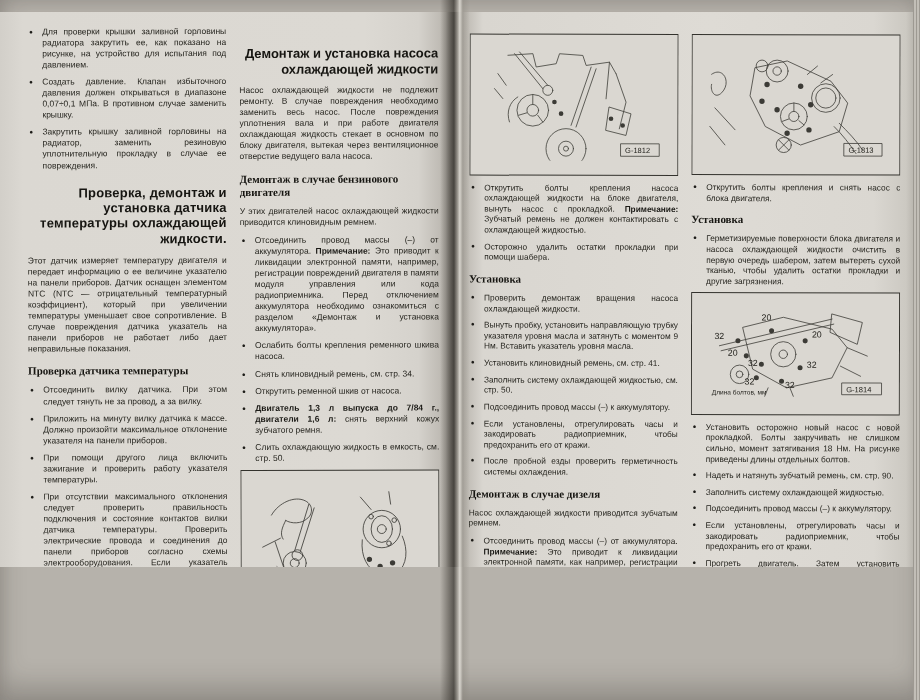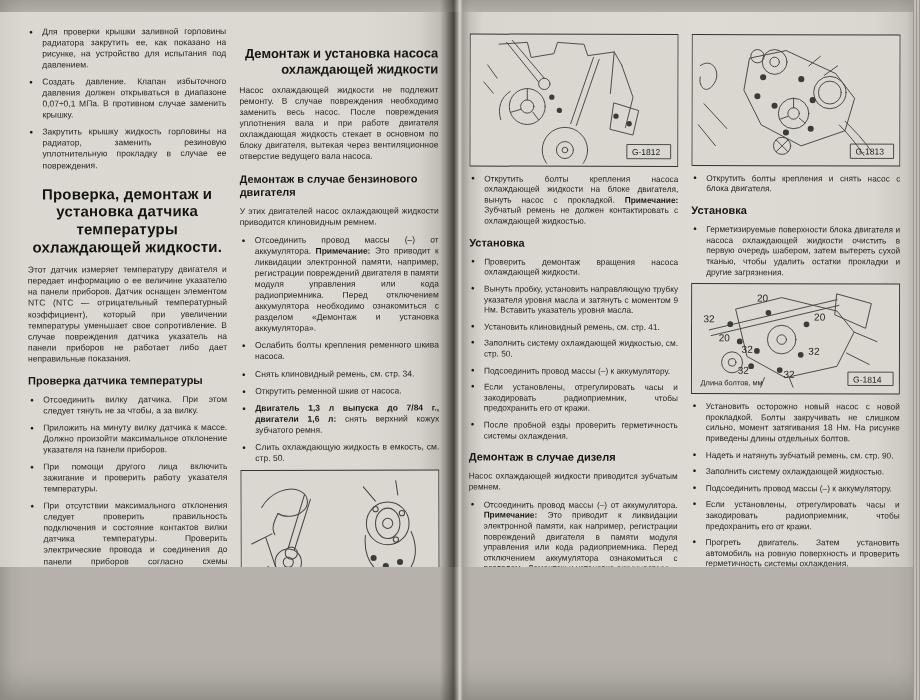--- a/index.html
+++ b/index.html
@@ -15,29 +15,29 @@
       background:linear-gradient(90deg,rgba(50,46,40,0) 0%,rgba(50,46,40,.45) 30%,rgba(40,37,32,.65) 46%,
                  rgba(150,146,138,.55) 58%,rgba(224,221,214,.85) 66%,rgba(140,136,128,.45) 76%,rgba(50,46,40,0) 100%);}
   .edge-right{position:absolute;top:0;right:0;width:7px;height:700px;pointer-events:none;
       background:repeating-linear-gradient(90deg,#9d9992 0 1px,#c2beb7 1px 3px);}
   .pcontent{display:flex;gap:13px;height:640px;}
   .page-left .pcontent{padding:14px 16px 0 28px;transform:rotate(-.15deg);}
   .page-right .pcontent{padding:16px 20px 0 14px;transform:rotate(.12deg);}
   .col{flex:1 1 0;overflow:hidden;font-size:8.5px;line-height:1.3;text-align:justify;}
   .page-right .col{font-size:8.3px;line-height:1.28;}
   p{margin:0 0 7px;}
-  .h-big{font-size:15px;font-weight:bold;line-height:1.18;letter-spacing:.2px;margin:14px 0 9px;color:#161511;text-align:center;}
+  .h-big{font-size:13px;font-weight:bold;line-height:1.18;letter-spacing:.2px;margin:14px 0 9px;color:#161511;text-align:right;}
   .h-mid{font-size:13px;font-weight:bold;line-height:1.2;margin:20px 0 8px;color:#161511;text-align:right;}
-  .h-sub{font-size:11px;font-weight:bold;line-height:1.2;margin:10px 0 7px;color:#161511;text-align:left;}
+  .h-sub{font-size:11px;font-weight:bold;line-height:1.2;margin:10px 0 7px;color:#161511;text-align:left;font-family:Liberation Serif, serif;}
   ul.blist{list-style:none;margin:0 0 2px;padding:0;}
   li.b{position:relative;padding-left:15px;margin:0 0 6px;}
   li.b::before{content:"\2022";position:absolute;left:2px;top:-1px;font-size:10px;color:#1d1c18;}
   .note{margin:2px 0 7px;font-weight:bold;}
   b{color:#1b1a16;}
-  figure.fig{margin:6px 0 7px;border:1.2px solid #33322d;background:#dad7d1;padding:2px;}
+  figure.fig{margin:6px 0 7px;border:1.2px solid #33322d;background:#dad7d1;padding:14px;}
   figure.fig svg{display:block;width:100%;height:auto;}
   .sk{stroke:#45443f;stroke-width:1;fill:none;stroke-linecap:round;stroke-linejoin:round;}
   .skb{fill:#3c3b36;stroke:none;}
   .fig text{font-family:"Liberation Sans","DejaVu Sans",sans-serif;fill:#24231e;}
   .figlab{font-size:9px;}
   .boltnum{font-size:10.5px;}
   .figcap{font-size:7.8px;}
   .pagenum{position:absolute;font-size:14px;font-weight:bold;color:#22211c;}
   .pn-left{left:31px;top:618px;margin-top:44px;}
   .pn-right{right:62px;top:604px;}
@@ -47,29 +47,29 @@
 
 <div class="book">
 
   <div class="page page-left">
     <div class="pcontent">
 
       <div class="col">
         <ul class="blist">
           <li class="b"><span>Для проверки крышки заливной горловины радиатора закрутить ее, как показано на рисунке, на устройство для испытания под давлением.</span></li>
           <li class="b"><span>Создать давление. Клапан избыточного давления должен открываться в диапазоне 0,07÷0,1 МПа. В противном случае заменить крышку.</span></li>
-          <li class="b"><span>Закрутить крышку жидкость горловины на радиатор, заменить резиновую уплотнительную прокладку в случае ее повреждения.</span></li>
+          <li class="b"><span>Закрутить крышку заливной горловины на радиатор, заменить резиновую уплотнительную прокладку в случае ее повреждения.</span></li>
         </ul>
 
         <div class="h-big">Проверка, демонтаж и установка датчика температуры охлаждающей жидкости.</div>
         <p>Этот датчик измеряет температуру двигателя и передает информацию о ее величине указателю на панели приборов. Датчик оснащен элементом NTC (NTC — отрицательный температурный коэффициент), который при увеличении температуры уменьшает свое сопротивление. В случае повреждения датчика указатель на панели приборов не работает либо дает неправильные показания.</p>
 
         <div class="h-sub">Проверка датчика температуры</div>
         <ul class="blist">
-          <li class="b"><span>Отсоединить вилку датчика. При этом следует тянуть не за чтобы, а за вилку.</span></li>
+          <li class="b"><span>Отсоединить вилку датчика. При этом следует тянуть не за провод, а за вилку.</span></li>
           <li class="b"><span>Приложить на минуту вилку датчика к массе. Должно произойти максимальное отклонение указателя на панели приборов.</span></li>
           <li class="b"><span>При помощи другого лица включить зажигание и проверить работу указателя температуры.</span></li>
           <li class="b"><span>При отсутствии максимального отклонения следует проверить правильность подключения и состояние контактов вилки датчика температуры. Проверить электрические провода и соединения до панели приборов согласно схемы электрооборудования. Если указатель отклоняется до максимального значения, нужно демонтировать и заменить датчик.</span></li>
         </ul>
 
         <p class="note"><b>Примечание:</b><span> Чтобы при демонтаже датчика не вытекла охлаждающая жидкость, ее нужно перед этим частично слить в емкость.</span></p>
 
         <ul class="blist">
           <li class="b"><span>Вкрутить датчик температуры, не затягивая слишком сильно. Подсоединить вилку.</span></li>
 
@@ -157,20 +157,21 @@
             <circle class="skb" cx="92" cy="78" r="2.8"></circle>
             <circle class="skb" cx="152" cy="84" r="2.8"></circle>
             <circle class="skb" cx="166" cy="92" r="2.8"></circle>
             <rect class="sk" x="164" y="114" width="46" height="15"></rect>
             <text class="figlab" x="169" y="125">G-1812</text>
           </svg>
         </figure>
 
         <ul class="blist">
           <li class="b"><span><span>Открутить болты крепления насоса охлаждающей жидкости на блоке двигателя, вынуть насос с прокладкой. </span><b>Примечание:</b><span> Зубчатый ремень не должен контактировать с охлаждающей жидкостью.</span></span></li>
+          <li class="b"><span>Осторожно удалить остатки прокладки при помощи шабера.</span></li>
         </ul>
 
         <div class="h-sub">Установка</div>
         <ul class="blist">
           <li class="b"><span>Проверить демонтаж вращения насоса охлаждающей жидкости.</span></li>
           <li class="b"><span>Вынуть пробку, установить направляющую трубку указателя уровня масла и затянуть с моментом 9 Нм. Вставить указатель уровня масла.</span></li>
           <li class="b"><span>Установить клиновидный ремень, см. стр. 41.</span></li>
           <li class="b"><span>Заполнить систему охлаждающей жидкостью, см. стр. 50.</span></li>
           <li class="b"><span>Подсоединить провод массы (–) к аккумулятору.</span></li>
           <li class="b"><span>Если установлены, отрегулировать часы и закодировать радиоприемник, чтобы предохранить его от кражи.</span></li>

